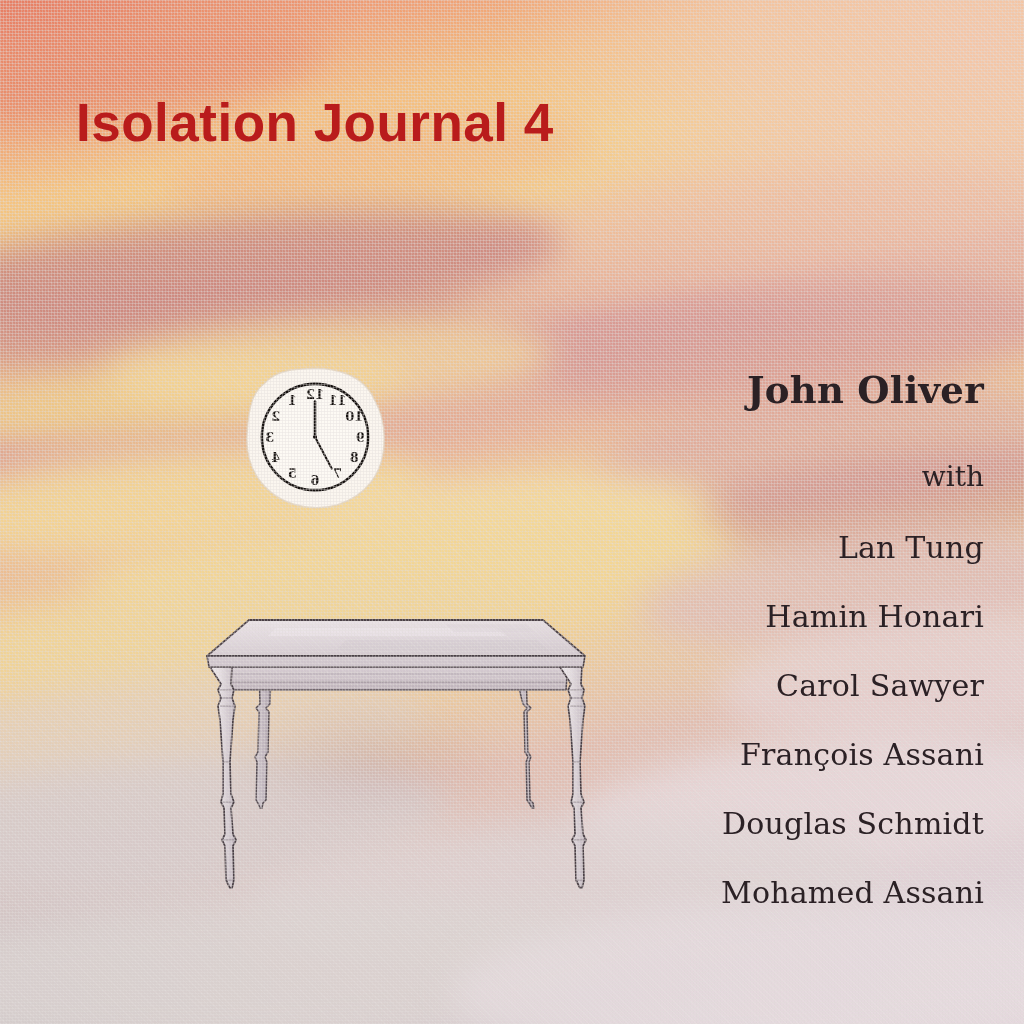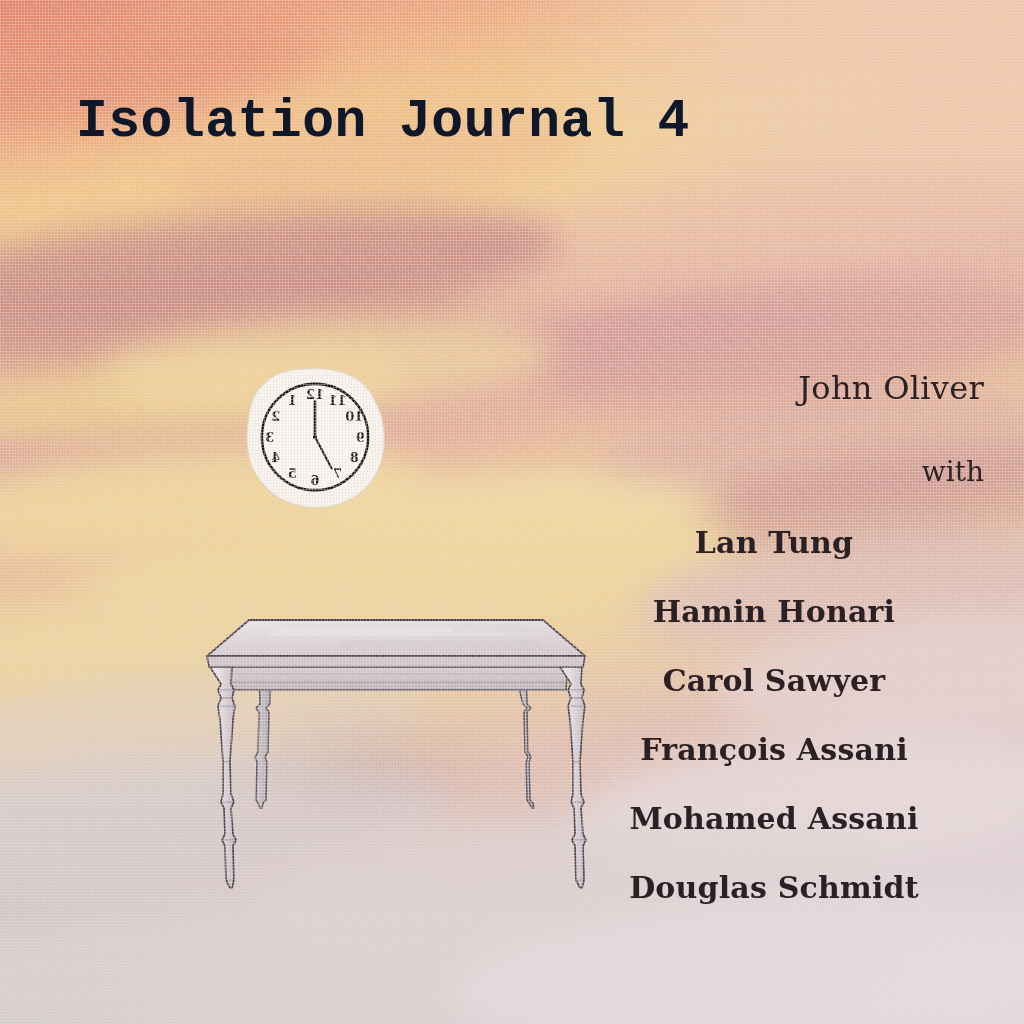--- a/index.html
+++ b/index.html
@@ -87,67 +87,66 @@
   .weave2{
     position:absolute;inset:0;pointer-events:none;
     background-image:
       repeating-linear-gradient(45deg, rgba(255,255,255,.10) 0px, rgba(255,255,255,.10) 1px, rgba(0,0,0,0) 1px, rgba(0,0,0,0) 4px);
     opacity:.7;
   }
 
   
   .title{
     position:absolute;left:76px;top:92px;
-    font-family:Liberation Mono, monospace;
+    font-family:Liberation Sans, sans-serif;
     font-weight:700;
     font-size:53px;
     letter-spacing:.5px;
-    color:#0f172a;
+    color:#b91c1c;
     white-space:nowrap;
   }
   .subtitle{
     position:absolute;left:76px;top:189px;
     font-family:"DejaVu Serif", serif;
     font-weight:400;
     font-size:50px;
     letter-spacing:.5px;
     color:#19120f;
     white-space:nowrap;
   }
   .credits{
     position:absolute;right:40px;top:372px;
     width:420px;
     text-align:right;
     color:#2b2125;
   }
   .credit-lead{
     font-family:"DejaVu Serif", serif;
-    font-weight:400;
-    font-size:32px;
+    font-weight:700;
+    font-size:37px;
     letter-spacing:.3px;
     line-height:1;
     white-space:nowrap;
   }
   .credit-with{
     font-family:"DejaVu Serif", serif;
     font-weight:400;
     font-size:28px;
     margin-top:54px;
     line-height:1;
     white-space:nowrap;
   }
   .credit-name{
     font-family:"DejaVu Serif", serif;
-    font-weight:700;
+    font-weight:400;
     font-size:30px;
     letter-spacing:.2px;
     margin-top:39px;
     line-height:1;
     white-space:nowrap;
-    text-align:center;
   }
   .credit-name.first{margin-top:42px;}
 
   
   .clock-wrap{
     position:absolute;left:243px;top:365px;width:146px;height:146px;
   }
   .clock-paper{
     position:absolute;inset:0;
   }
@@ -310,17 +309,17 @@
 
   <div class="title">Isolation Journal 4</div>
 
   <div class="credits">
     <div class="credit-lead">John Oliver</div>
     <div class="credit-with">with</div>
     <div class="credit-name first">Lan Tung</div>
     <div class="credit-name">Hamin Honari</div>
     <div class="credit-name">Carol Sawyer</div>
     <div class="credit-name">François Assani</div>
+    <div class="credit-name">Douglas Schmidt</div>
     <div class="credit-name">Mohamed Assani</div>
-    <div class="credit-name">Douglas Schmidt</div>
   </div>
 
 </div>
 
 </body></html>

